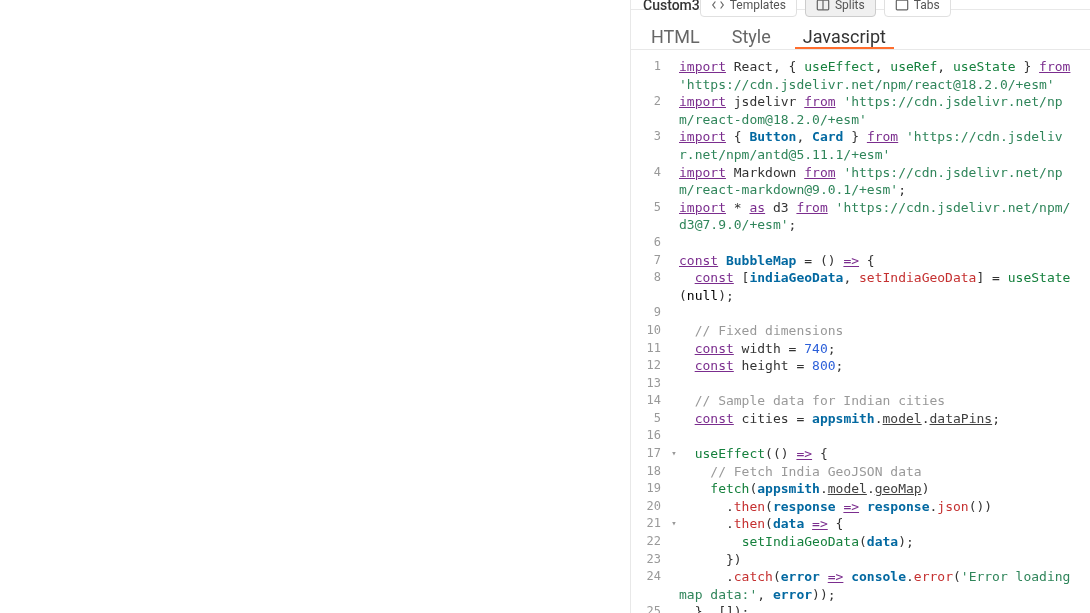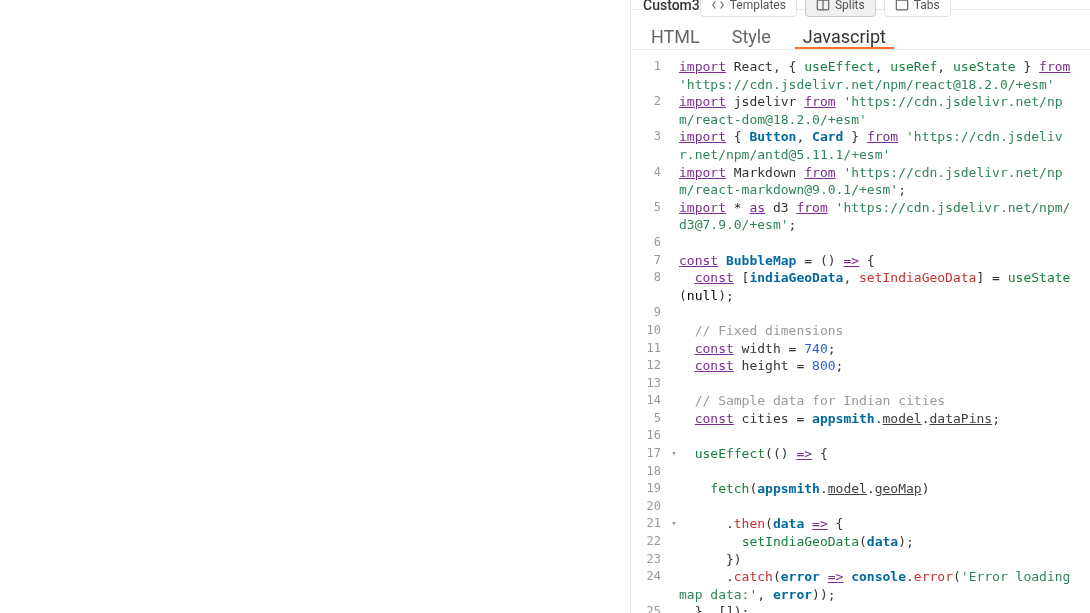--- a/index.html
+++ b/index.html
@@ -252,30 +252,31 @@
           <div class="code-content">&nbsp;</div>
         </div>
         <div class="code-line">
           <div class="gutter">17</div>
           <div class="fold">▾</div>
           <div class="code-content"><span class="id">  </span><span class="fn">useEffect</span><span class="id">(() </span><span class="kw">=&gt;</span><span class="id"> {</span></div>
         </div>
         <div class="code-line">
           <div class="gutter">18</div>
           <div class="fold"></div>
-          <div class="code-content"><span class="id">    </span></div>
+          <div class="code-content"><span class="id">    </span><span class="cm">// Fetch India GeoJSON data</span></div>
         </div>
         <div class="code-line">
           <div class="gutter">19</div>
           <div class="fold"></div>
           <div class="code-content"><span class="id">    </span><span class="fn">fetch</span><span class="id">(</span><span class="var">appsmith</span><span class="id">.</span><span class="prop">model</span><span class="id">.</span><span class="prop">geoMap</span><span class="id">)</span></div>
         </div>
         <div class="code-line">
           <div class="gutter">20</div>
           <div class="fold"></div>
+          <div class="code-content"><span class="id">      .</span><span class="prop2">then</span><span class="id">(</span><span class="var">response</span><span class="id"> </span><span class="kw">=&gt;</span><span class="id"> </span><span class="var">response</span><span class="id">.</span><span class="prop2">json</span><span class="id">())</span></div>
         </div>
         <div class="code-line">
           <div class="gutter">21</div>
           <div class="fold">▾</div>
           <div class="code-content"><span class="id">      .</span><span class="prop2">then</span><span class="id">(</span><span class="var">data</span><span class="id"> </span><span class="kw">=&gt;</span><span class="id"> {</span></div>
         </div>
         <div class="code-line">
           <div class="gutter">22</div>
           <div class="fold"></div>
           <div class="code-content"><span class="id">        </span><span class="fn">setIndiaGeoData</span><span class="id">(</span><span class="var">data</span><span class="id">);</span></div>

